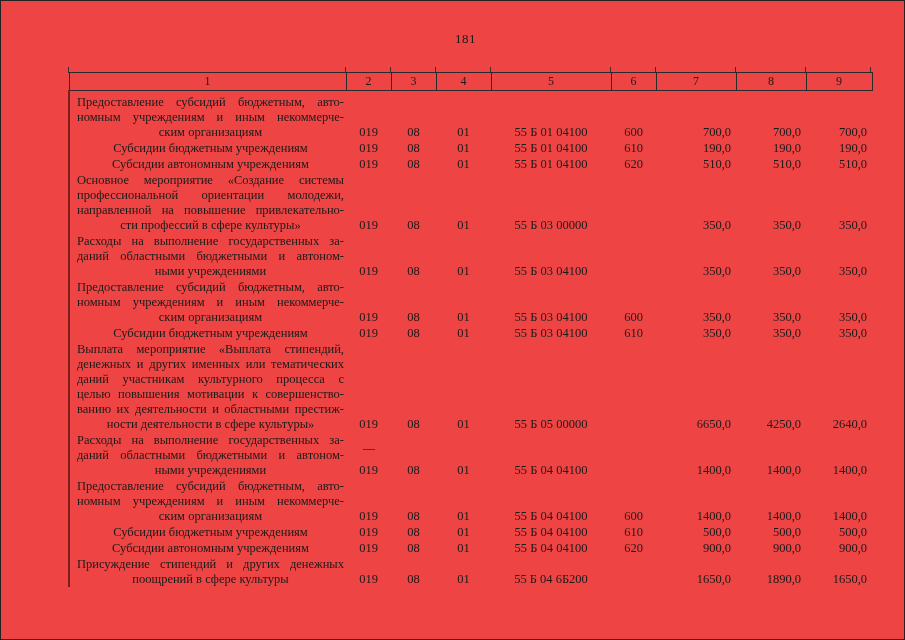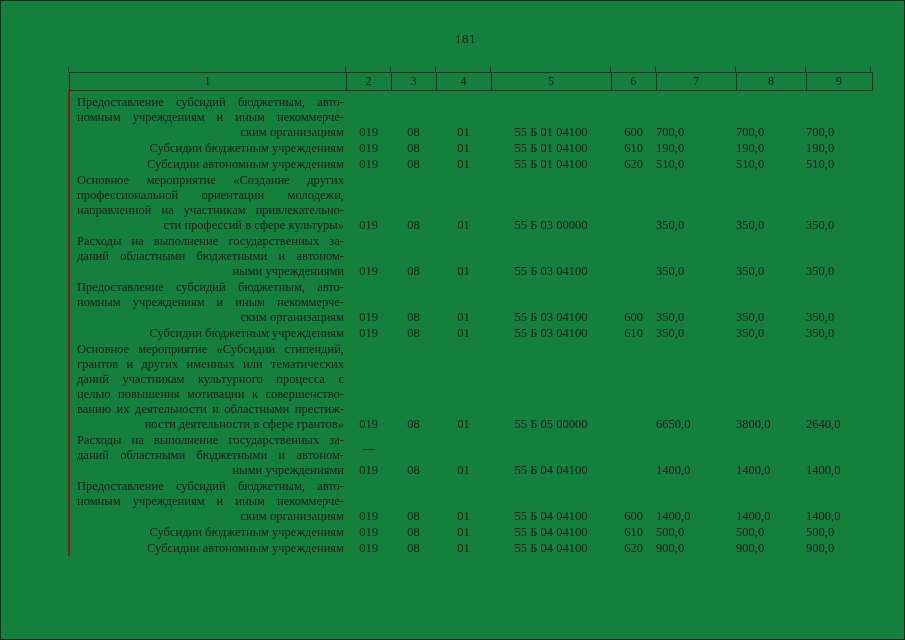--- a/index.html
+++ b/index.html
@@ -1,21 +1,21 @@
 <!DOCTYPE html>
 <html><head>
 <meta charset="utf-8">
 <style>
   * { margin: 0; padding: 0; box-sizing: border-box; }
   html, body { background: #ffffff; }
   .page {
     position: relative;
     width: 905px;
     height: 640px;
-    background: #15803d;
+    background: #ef4444;
     border: 1px solid #222222;
     overflow: hidden;
     font-family: "Liberation Serif", "DejaVu Serif", serif;
     color: #1b1b1b;
   }
   .page-number {
     position: absolute;
     top: 30px;
     left: 0;
     right: 0;
@@ -48,23 +48,23 @@
     vertical-align: bottom;
   }
   tbody tr:first-child td { padding-top: 4px; }
   tbody td.desc {
     vertical-align: top;
     padding-left: 7px;
     padding-right: 2px;
     border-left: 2px solid #7f1d1d;
   }
   .jline { text-align: justify; text-align-last: justify; }
-  .lline { text-align: right; }
+  .lline { text-align: center; }
   .ctr { text-align: center; }
-  .amt { text-align: left; padding-right: 5px; }
+  .amt { text-align: right; padding-right: 5px; }
   .tick {
     position: absolute;
     top: 66px;
     width: 1px;
     height: 6px;
     background: #333333;
   }
   .artifact-dash {
     position: absolute;
     left: 362px;
@@ -155,23 +155,23 @@
       <td class="ctr">08</td>
       <td class="ctr">01</td>
       <td class="ctr">55 Б 01 04100</td>
       <td class="ctr">620</td>
       <td class="amt">510,0</td>
       <td class="amt">510,0</td>
       <td class="amt">510,0</td>
     </tr>
         <tr>
       <td class="desc">
-            <div class="jline">Основное мероприятие «Создание других</div>
+            <div class="jline">Основное мероприятие «Создание системы</div>
             <div class="jline">профессиональной ориентации молодежи,</div>
-            <div class="jline">направленной на участникам привлекательно-</div>
+            <div class="jline">направленной на повышение привлекательно-</div>
             <div class="lline">сти профессий в сфере культуры»</div>
           </td>
       <td class="ctr">019</td>
       <td class="ctr">08</td>
       <td class="ctr">01</td>
       <td class="ctr">55 Б 03 00000</td>
       <td class="ctr"></td>
       <td class="amt">350,0</td>
       <td class="amt">350,0</td>
       <td class="amt">350,0</td>
@@ -214,34 +214,34 @@
       <td class="ctr">08</td>
       <td class="ctr">01</td>
       <td class="ctr">55 Б 03 04100</td>
       <td class="ctr">610</td>
       <td class="amt">350,0</td>
       <td class="amt">350,0</td>
       <td class="amt">350,0</td>
     </tr>
         <tr>
       <td class="desc">
-            <div class="jline">Основное мероприятие «Субсидии стипендий,</div>
-            <div class="jline">грантов и других именных или тематических</div>
+            <div class="jline">Выплата мероприятие «Выплата стипендий,</div>
+            <div class="jline">денежных и других именных или тематических</div>
             <div class="jline">даний участникам культурного процесса с</div>
             <div class="jline">целью повышения мотивации к совершенство-</div>
             <div class="jline">ванию их деятельности и областными престиж-</div>
-            <div class="lline">ности деятельности в сфере грантов»</div>
+            <div class="lline">ности деятельности в сфере культуры»</div>
           </td>
       <td class="ctr">019</td>
       <td class="ctr">08</td>
       <td class="ctr">01</td>
       <td class="ctr">55 Б 05 00000</td>
       <td class="ctr"></td>
       <td class="amt">6650,0</td>
-      <td class="amt">3800,0</td>
+      <td class="amt">4250,0</td>
       <td class="amt">2640,0</td>
     </tr>
         <tr>
       <td class="desc">
             <div class="jline">Расходы на выполнение государственных за-</div>
             <div class="jline">даний областными бюджетными и автоном-</div>
             <div class="lline">ными учреждениями</div>
           </td>
       <td class="ctr">019</td>
       <td class="ctr">08</td>
@@ -286,16 +286,30 @@
           </td>
       <td class="ctr">019</td>
       <td class="ctr">08</td>
       <td class="ctr">01</td>
       <td class="ctr">55 Б 04 04100</td>
       <td class="ctr">620</td>
       <td class="amt">900,0</td>
       <td class="amt">900,0</td>
       <td class="amt">900,0</td>
     </tr>
+        <tr>
+      <td class="desc">
+            <div class="jline">Присуждение стипендий и других денежных</div>
+            <div class="lline">поощрений в сфере культуры</div>
+          </td>
+      <td class="ctr">019</td>
+      <td class="ctr">08</td>
+      <td class="ctr">01</td>
+      <td class="ctr">55 Б 04 6Б200</td>
+      <td class="ctr"></td>
+      <td class="amt">1650,0</td>
+      <td class="amt">1890,0</td>
+      <td class="amt">1650,0</td>
+    </tr>
       </tbody>
   </table>
 
 </div>
 
 </body></html>

